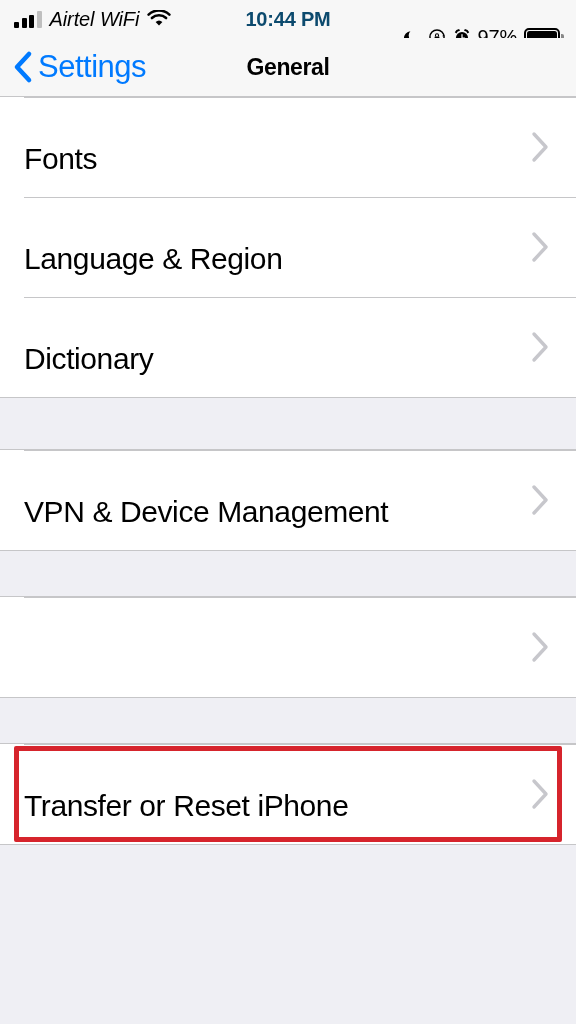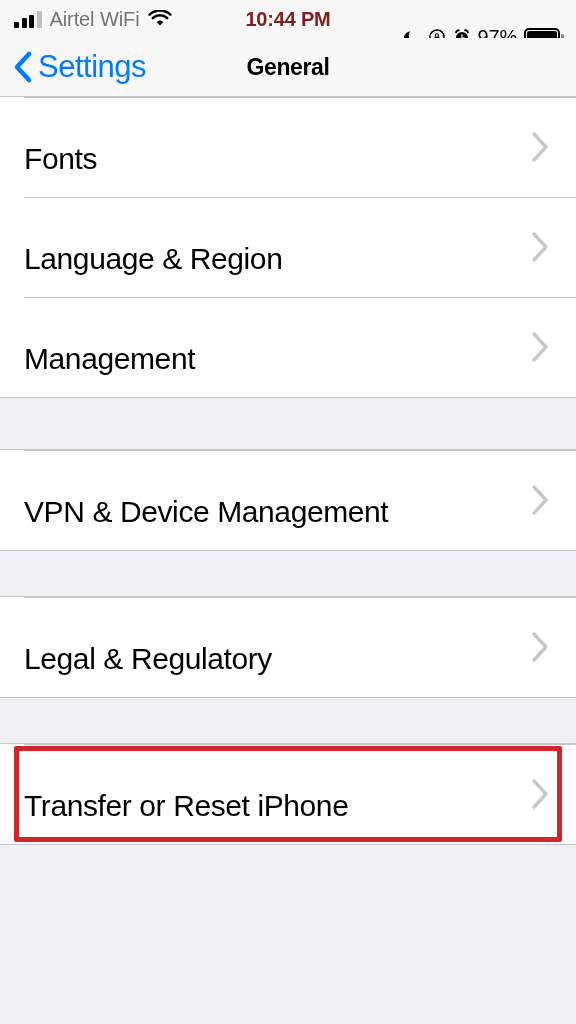--- a/index.html
+++ b/index.html
@@ -21,28 +21,28 @@
   .sb-left {
     position:absolute; left:14px; top:0; height:38px;
     display:flex; align-items:center; gap:8px;
   }
   .signal { display:flex; align-items:flex-end; gap:2.5px; height:17px; }
   .signal i { display:block; width:5px; background:#000; border-radius:1px; }
   .signal i:nth-child(1){ height:6px; }
   .signal i:nth-child(2){ height:9.5px; }
   .signal i:nth-child(3){ height:13px; }
   .signal i:nth-child(4){ height:16.5px; background:#BFBFBF; }
-  .carrier { font-size:20px; color:#737373; letter-spacing:-0.1px; }
+  .carrier { font-size:20px; color:#000000; letter-spacing:-0.1px;font-style:italic; }
   .wifi { width:24px; height:18px; position:relative; }
 
   .sb-center {
     position:absolute; left:0; width:576px; text-align:center; top:0; height:38px;
     display:flex; align-items:center; justify-content:center;
   }
-  .clock { font-size:20px; font-weight:bold; color:#7f1d1d; letter-spacing:-0.2px; }
+  .clock { font-size:20px; font-weight:bold; color:#0c4a6e; letter-spacing:-0.2px; }
 
   .sb-right {
     position:absolute; right:12px; top:18px; height:38px;
     display:flex; align-items:center; gap:7px;
   }
   .moon { width:17px; height:17px; position:relative; display:block; }
   .rotlock { width:18px; height:18px; display:block; }
   .alarm { width:18px; height:18px; display:block; }
   .batt-pct { font-size:20px; color:#000; letter-spacing:-0.2px; }
   .battery { width:40px; height:19px; position:relative; }
@@ -190,39 +190,38 @@
               <path d="M4 3 L16 16 L4 29" stroke="#C7C7CC" stroke-width="3.4" fill="none" stroke-linecap="round" stroke-linejoin="round"></path>
             </svg></span>
         </div>
         <div class="row">
           <span class="row-label">Language &amp; Region</span>
           <span class="chev"><svg viewBox="0 0 20 32" width="20" height="32">
               <path d="M4 3 L16 16 L4 29" stroke="#C7C7CC" stroke-width="3.4" fill="none" stroke-linecap="round" stroke-linejoin="round"></path>
             </svg></span>
         </div>
         <div class="row">
-          <span class="row-label">Management</span>
+          <span class="row-label">Dictionary</span>
           <span class="chev"><svg viewBox="0 0 20 32" width="20" height="32">
               <path d="M4 3 L16 16 L4 29" stroke="#C7C7CC" stroke-width="3.4" fill="none" stroke-linecap="round" stroke-linejoin="round"></path>
             </svg></span>
         </div>
       </div>
       <div class="group-gap"></div>
       <div class="group">
         <div class="row">
           <span class="row-label">VPN &amp; Device Management</span>
           <span class="chev"><svg viewBox="0 0 20 32" width="20" height="32">
               <path d="M4 3 L16 16 L4 29" stroke="#C7C7CC" stroke-width="3.4" fill="none" stroke-linecap="round" stroke-linejoin="round"></path>
             </svg></span>
         </div>
       </div>
       <div class="group-gap tall"></div>
       <div class="group">
         <div class="row">
-          <span class="row-label">Legal &amp; Regulatory</span>
           <span class="chev"><svg viewBox="0 0 20 32" width="20" height="32">
               <path d="M4 3 L16 16 L4 29" stroke="#C7C7CC" stroke-width="3.4" fill="none" stroke-linecap="round" stroke-linejoin="round"></path>
             </svg></span>
         </div>
       </div>
       <div class="group-gap tall"></div>
       <div class="group">
         <div class="row highlight">
           <span class="row-label">Transfer or Reset iPhone</span>
           <span class="chev"><svg viewBox="0 0 20 32" width="20" height="32">

